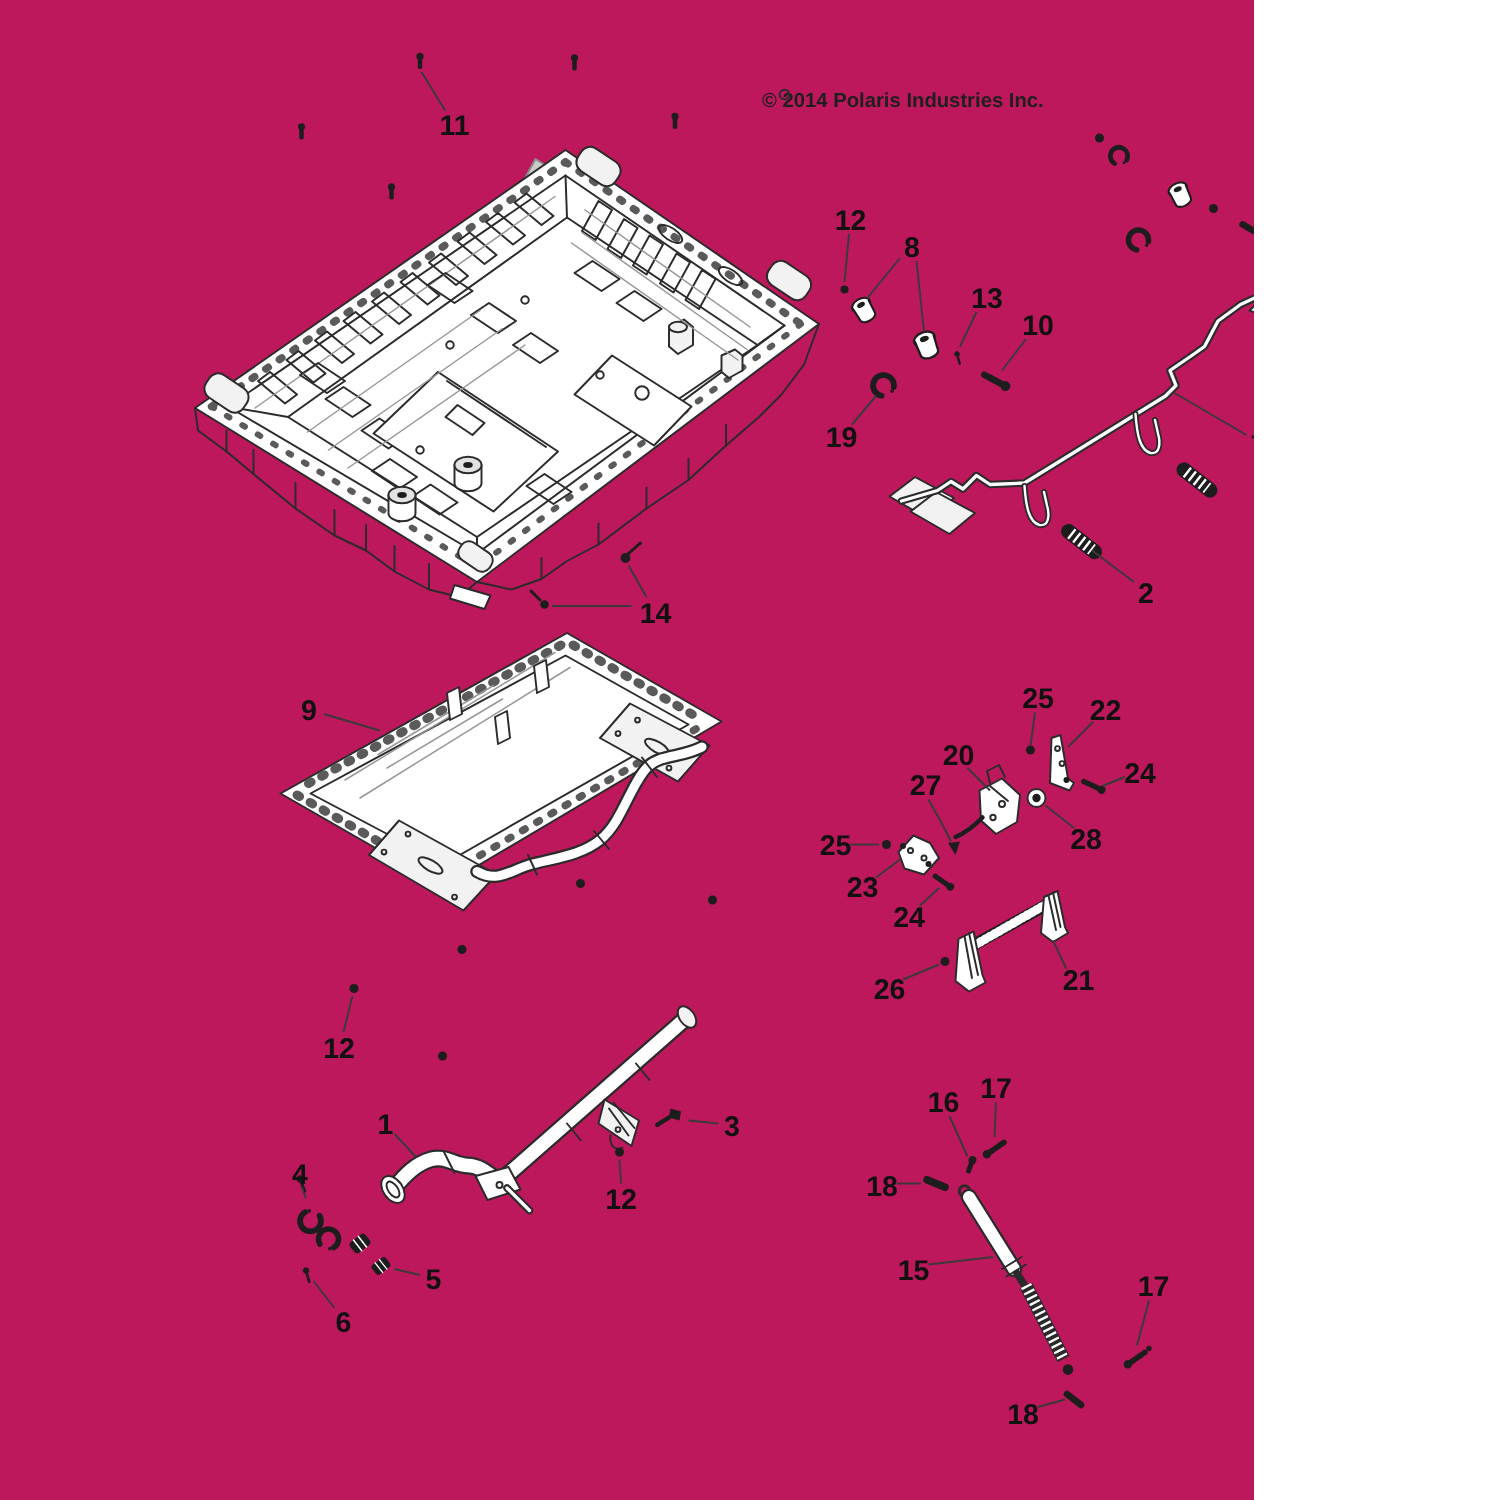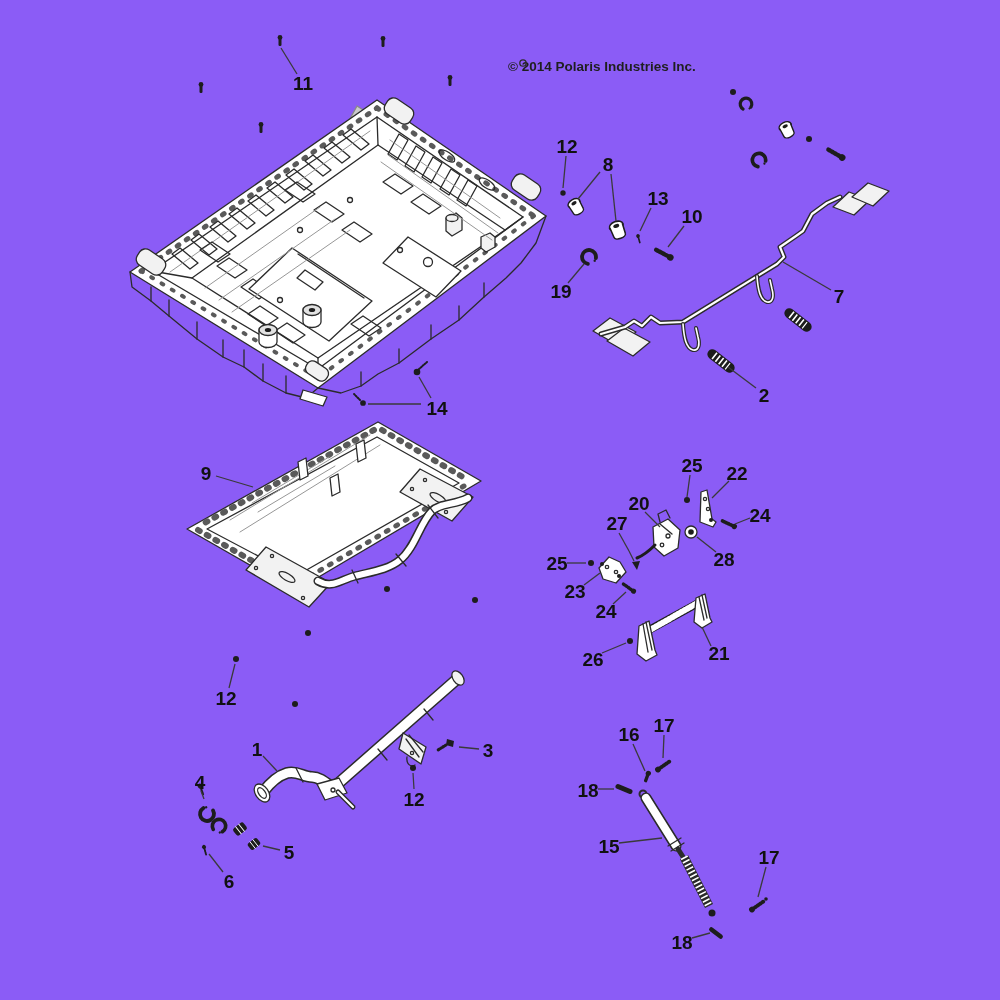--- a/index.html
+++ b/index.html
@@ -1,16 +1,16 @@
 <!DOCTYPE html>
 <html><head>
 <meta charset="utf-8">
 <style>
   html,body{margin:0;padding:0;background:#ffffff;}
-  .page{position:relative;width:1000px;height:1000px;background:#8b5cf6;overflow:hidden;
+  .page{position:relative;width:836px;height:1000px;background:#be185d;overflow:hidden;
         font-family:"Liberation Sans",sans-serif;}
   svg{display:block;}
   .art{stroke:#2b2b2b;stroke-width:1.3;fill:none;stroke-linejoin:round;stroke-linecap:round;}
   .lt{stroke:#979797;stroke-width:1;}
   .fillw{fill:#ffffff;}
   .fillg{fill:#f2f2f2;}
   .tube-o{stroke:#2b2b2b;fill:none;stroke-linecap:round;stroke-linejoin:round;}
   .tube-i{stroke:#ffffff;fill:none;stroke-linecap:round;stroke-linejoin:round;}
   .ticks{stroke:#5a5a5a;fill:none;}
   .callout{font:700 19px "Liberation Sans",sans-serif;fill:#111111;text-anchor:middle;}

